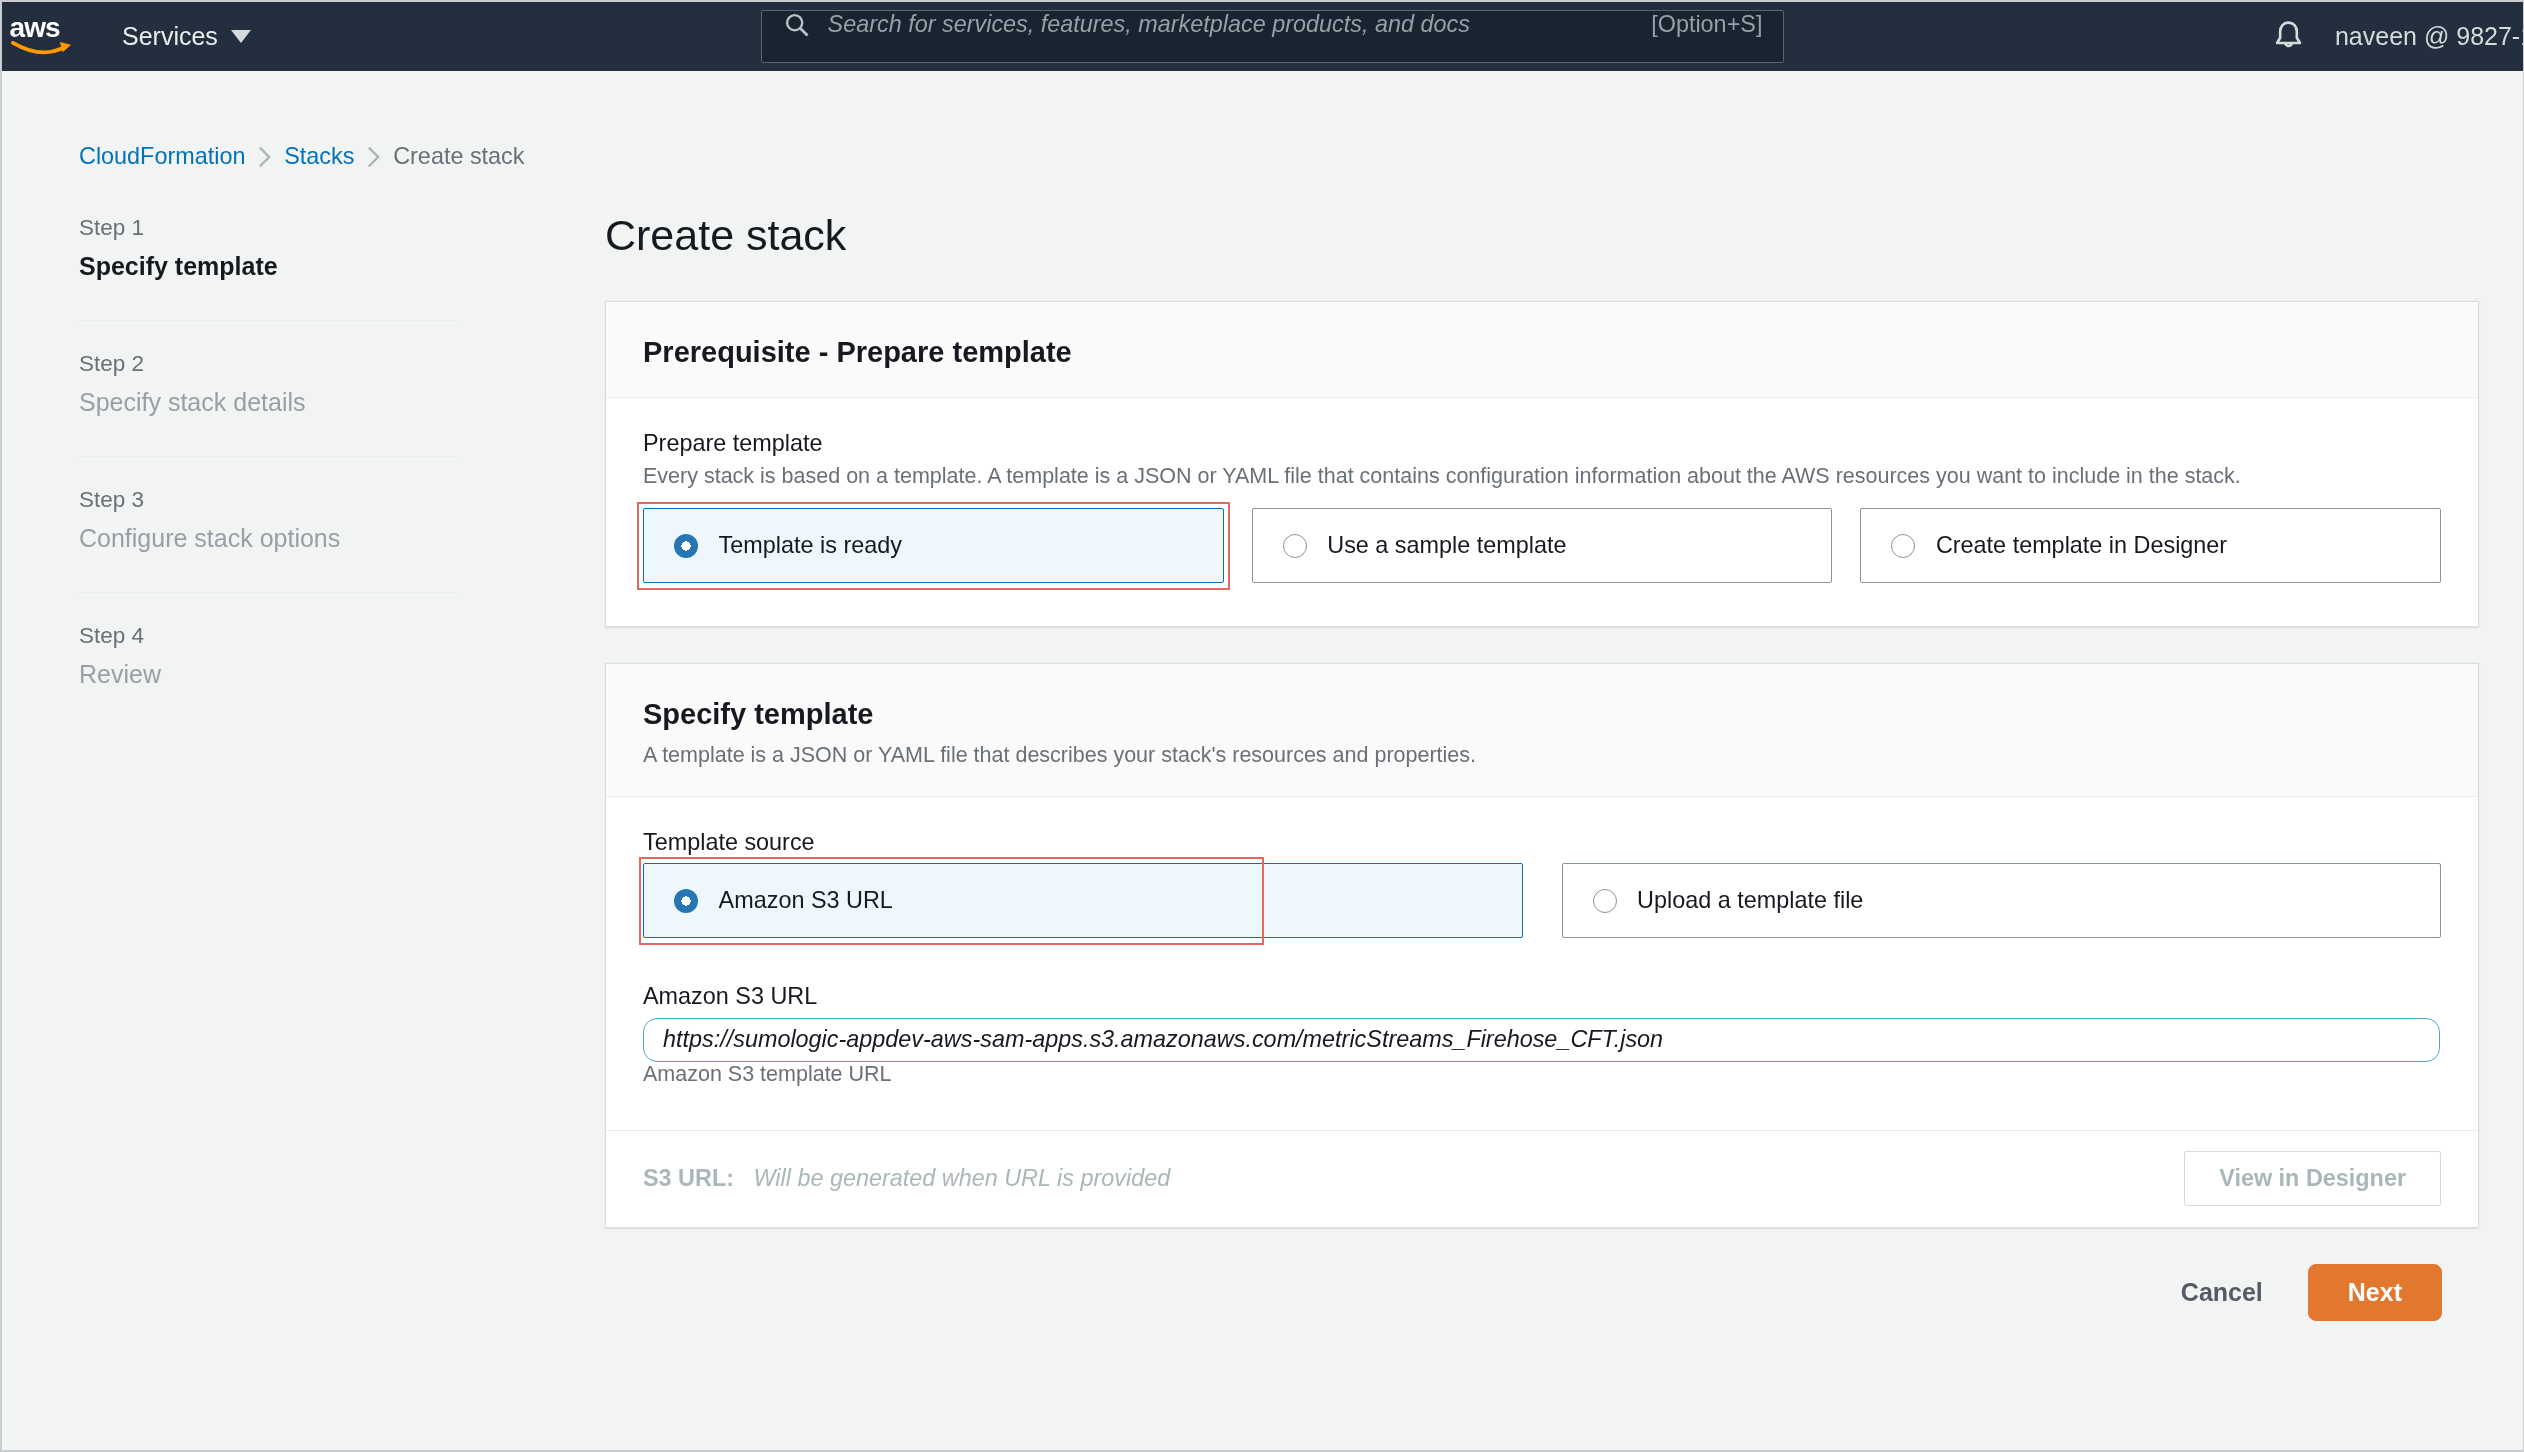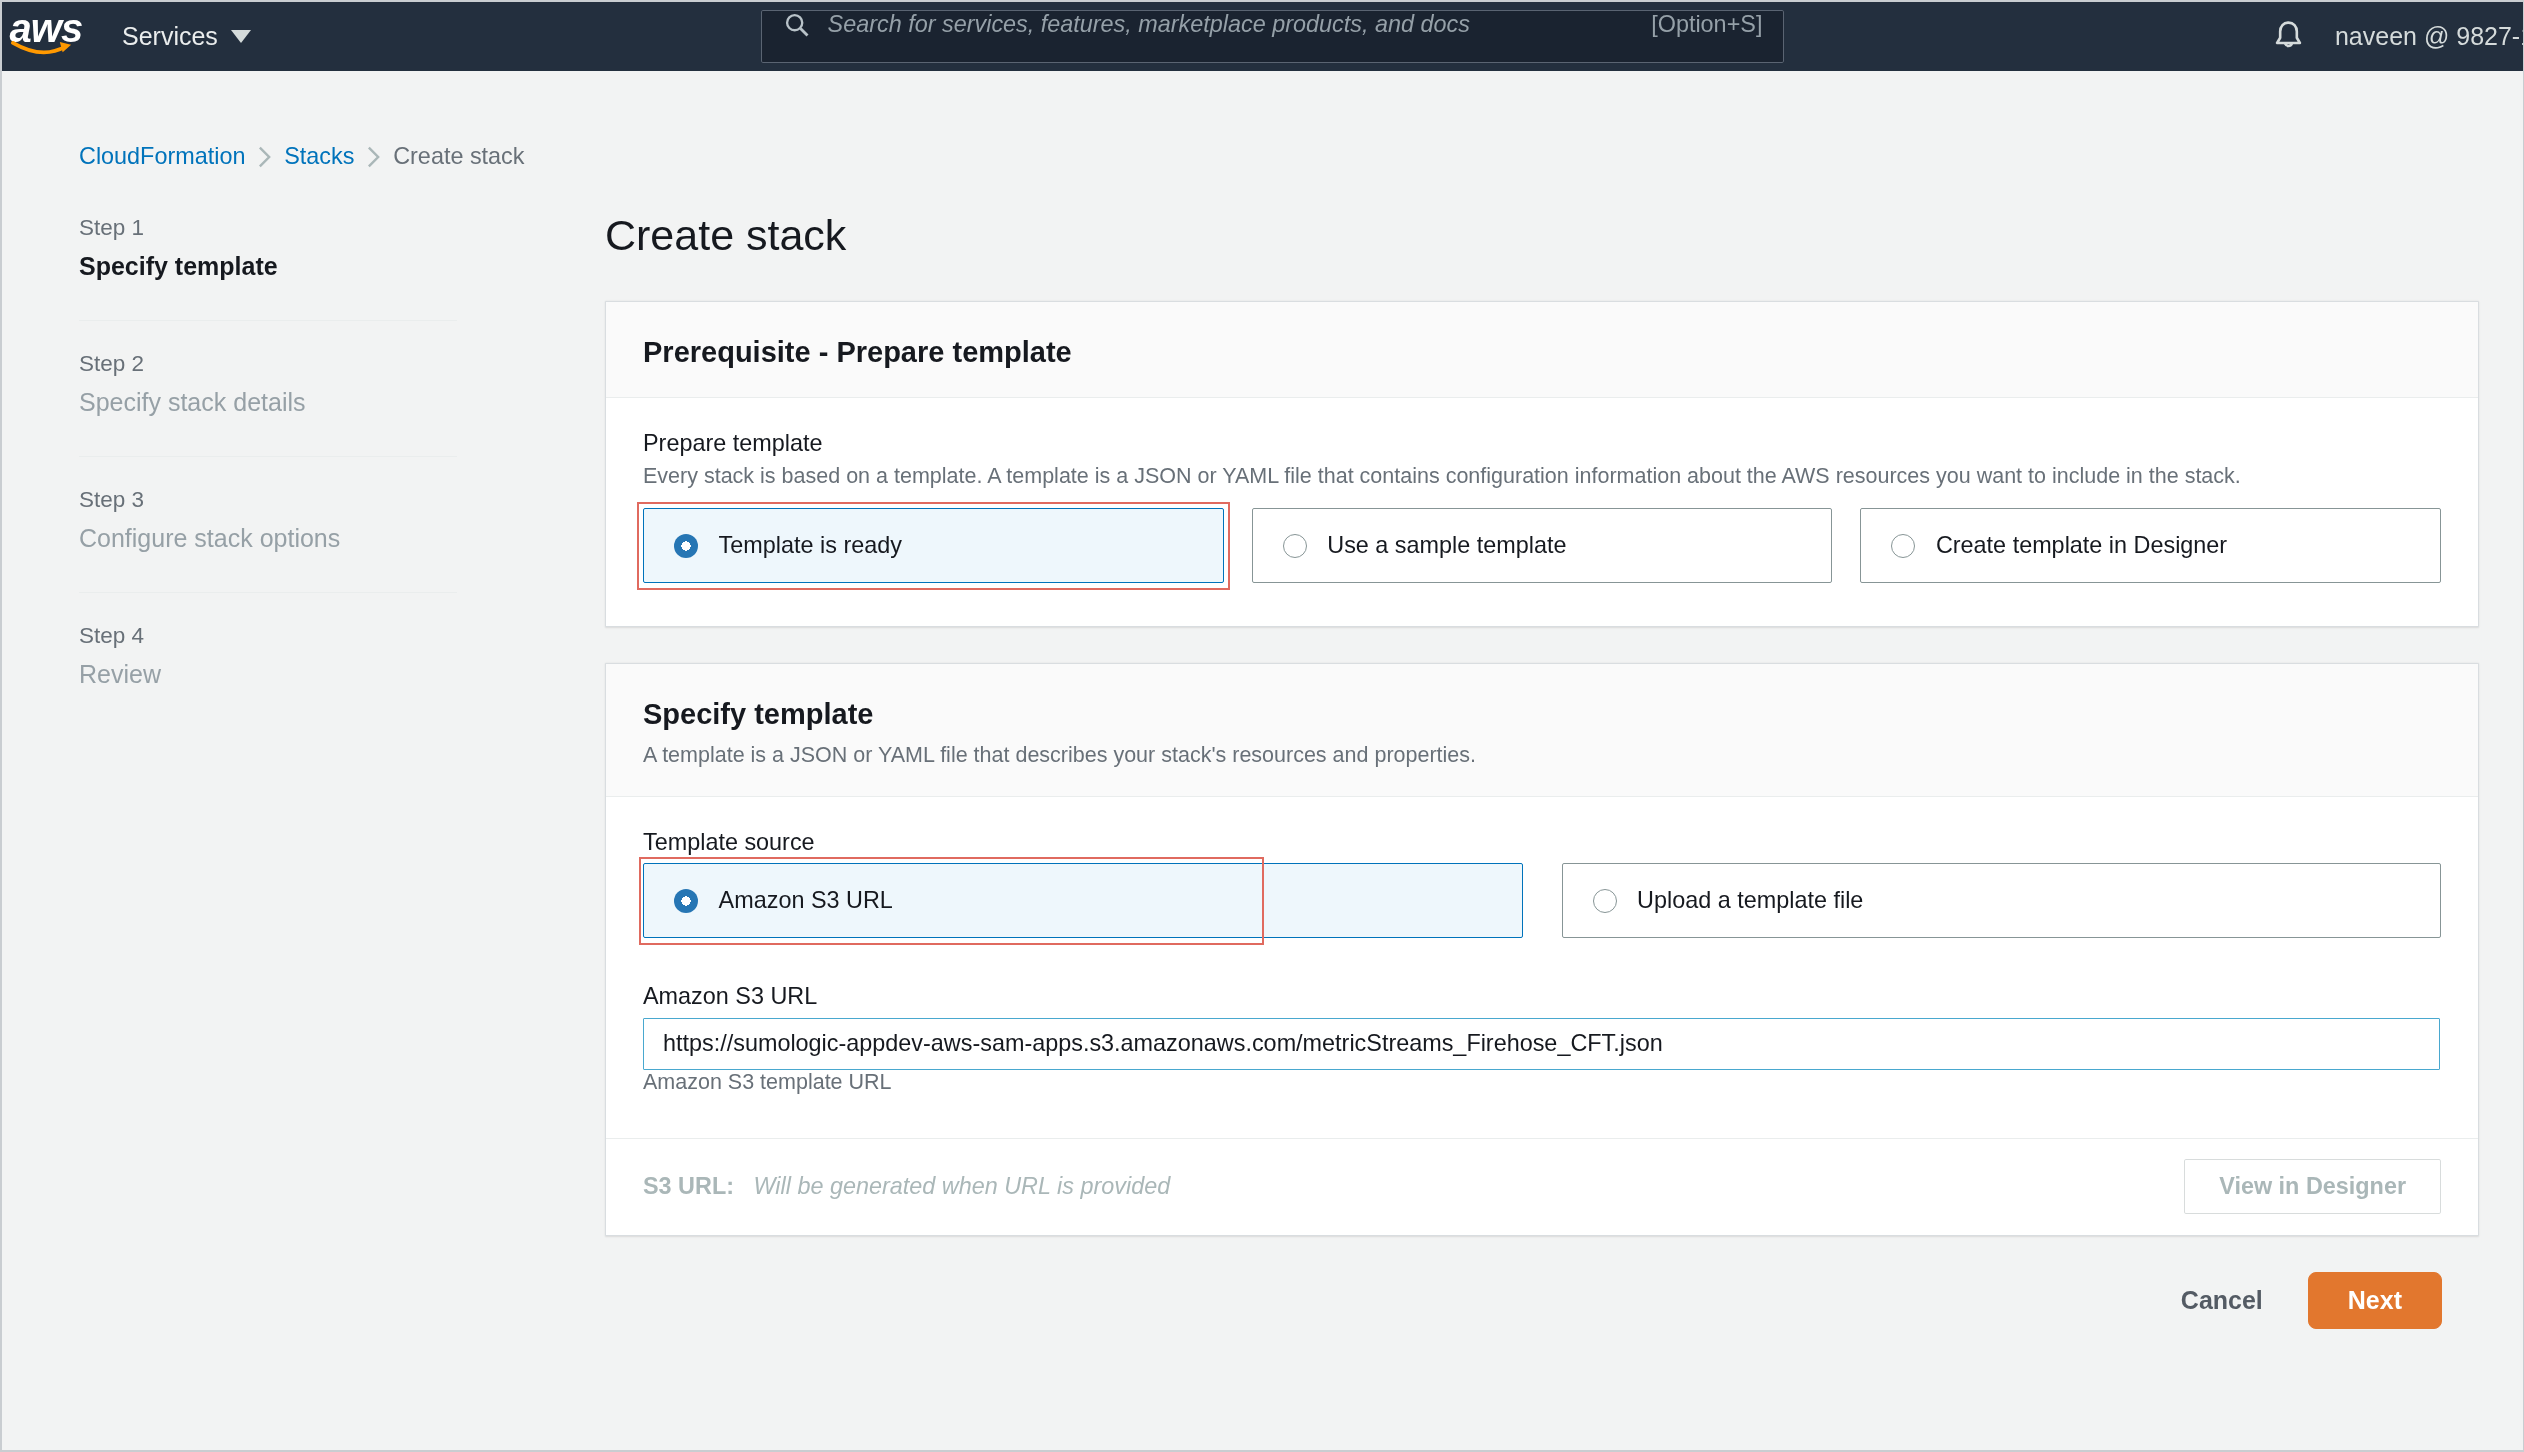--- a/index.html
+++ b/index.html
@@ -7,21 +7,21 @@
   body { font-family:"Liberation Sans", sans-serif; }
   .screen{
     position:relative; width:2525px; height:1452px;
     background:#f2f3f3; border:2.8px solid #c9cdd1; overflow:hidden;
   }
   
   .topbar{
     position:relative; height:69px; background:#232f3e; color:#d5dbdb;
   }
   .logo{ position:absolute; left:7.5px; top:10.3px; width:73px; }
-  .logo .aws-word{ font-size:40px; font-weight:bold; color:#ffffff; letter-spacing:-0.9px; line-height:32px;font-style:italic; }
+  .logo .aws-word{ font-size:28px; font-weight:bold; color:#ffffff; letter-spacing:-0.9px; line-height:32px; }
   .logo svg{ display:block; margin-top:-3.7px; margin-left:1.9px; }
   .services{ position:absolute; left:120px; top:0; height:69px; display:flex; align-items:center; gap:13px; cursor:pointer; }
   .services span{ font-size:25px; color:#eaeded; }
   .caret{ width:0; height:0; border-left:10.3px solid transparent; border-right:10.3px solid transparent; border-top:13px solid #d5dbdb; }
   .search{
     position:absolute; left:759px; top:8.4px; width:1023px; height:53px;
     background:#1a2330; border:0.9px solid #5a6472; border-radius:1.9px;
     display:flex; align-items:flex-start; padding:0 20.6px;
   }
   .search svg{ flex:0 0 auto; margin-right:17px; }
@@ -66,22 +66,22 @@
   }
   .tile.selected{ background:#eef7fc; border:1.9px solid #0073bb; }
   .tile-label{ font-size:23.4px; color:#16191f; margin-left:20.6px; }
   .radio{ width:24px; height:24px; border-radius:50%; border:1.9px solid #879596; background:#ffffff; flex:0 0 auto; }
   .radio.checked{ border:none; background:radial-gradient(circle, #ffffff 0 4.7px, #2676b4 4.7px); }
   .annot{ position:absolute; border:2.8px solid #e06a5f; pointer-events:none; }
   .annot.full{ inset:-7.5px; }
   .annot.partial{ left:-4.7px; top:-7.5px; bottom:-7.5px; right:29.3%; }
   .url-block{ margin-top:45px; }
   .url-input{
-    display:block; width:1797px; height:52px; border:1.9px solid #49a8cf; border-radius:1px;
-    font-size:23.4px; color:#16191f; padding:0 19px; font-family:"Liberation Sans", sans-serif; outline:none; background:#fff;
+    display:block; width:1797px; height:44px; border:1.9px solid #49a8cf; border-radius:14px;
+    font-size:23.4px; color:#16191f; padding:0 19px; font-family:"Liberation Sans", sans-serif; outline:none; background:#fff;font-style:italic;
   }
   .url-helper{ font-size:21.5px; color:#687078; }
   .card-footer{ border-top:0.9px solid #eaeded; padding:20.6px 37px; display:flex; align-items:center; justify-content:space-between; min-height:89px; }
   .s3-note{ font-size:23.4px; color:#aab7b8; }
   .s3-note .prefix{ font-weight:bold; margin-right:13px; }
   .s3-note .note{ font-style:italic; }
   .btn-secondary-disabled{
     background:#ffffff; border:0.9px solid #d8dcdc; border-radius:1.9px; color:#aab7b8;
     font-size:23.4px; font-weight:bold; padding:13px 34px; cursor:default; font-family:"Liberation Sans", sans-serif;
   }

